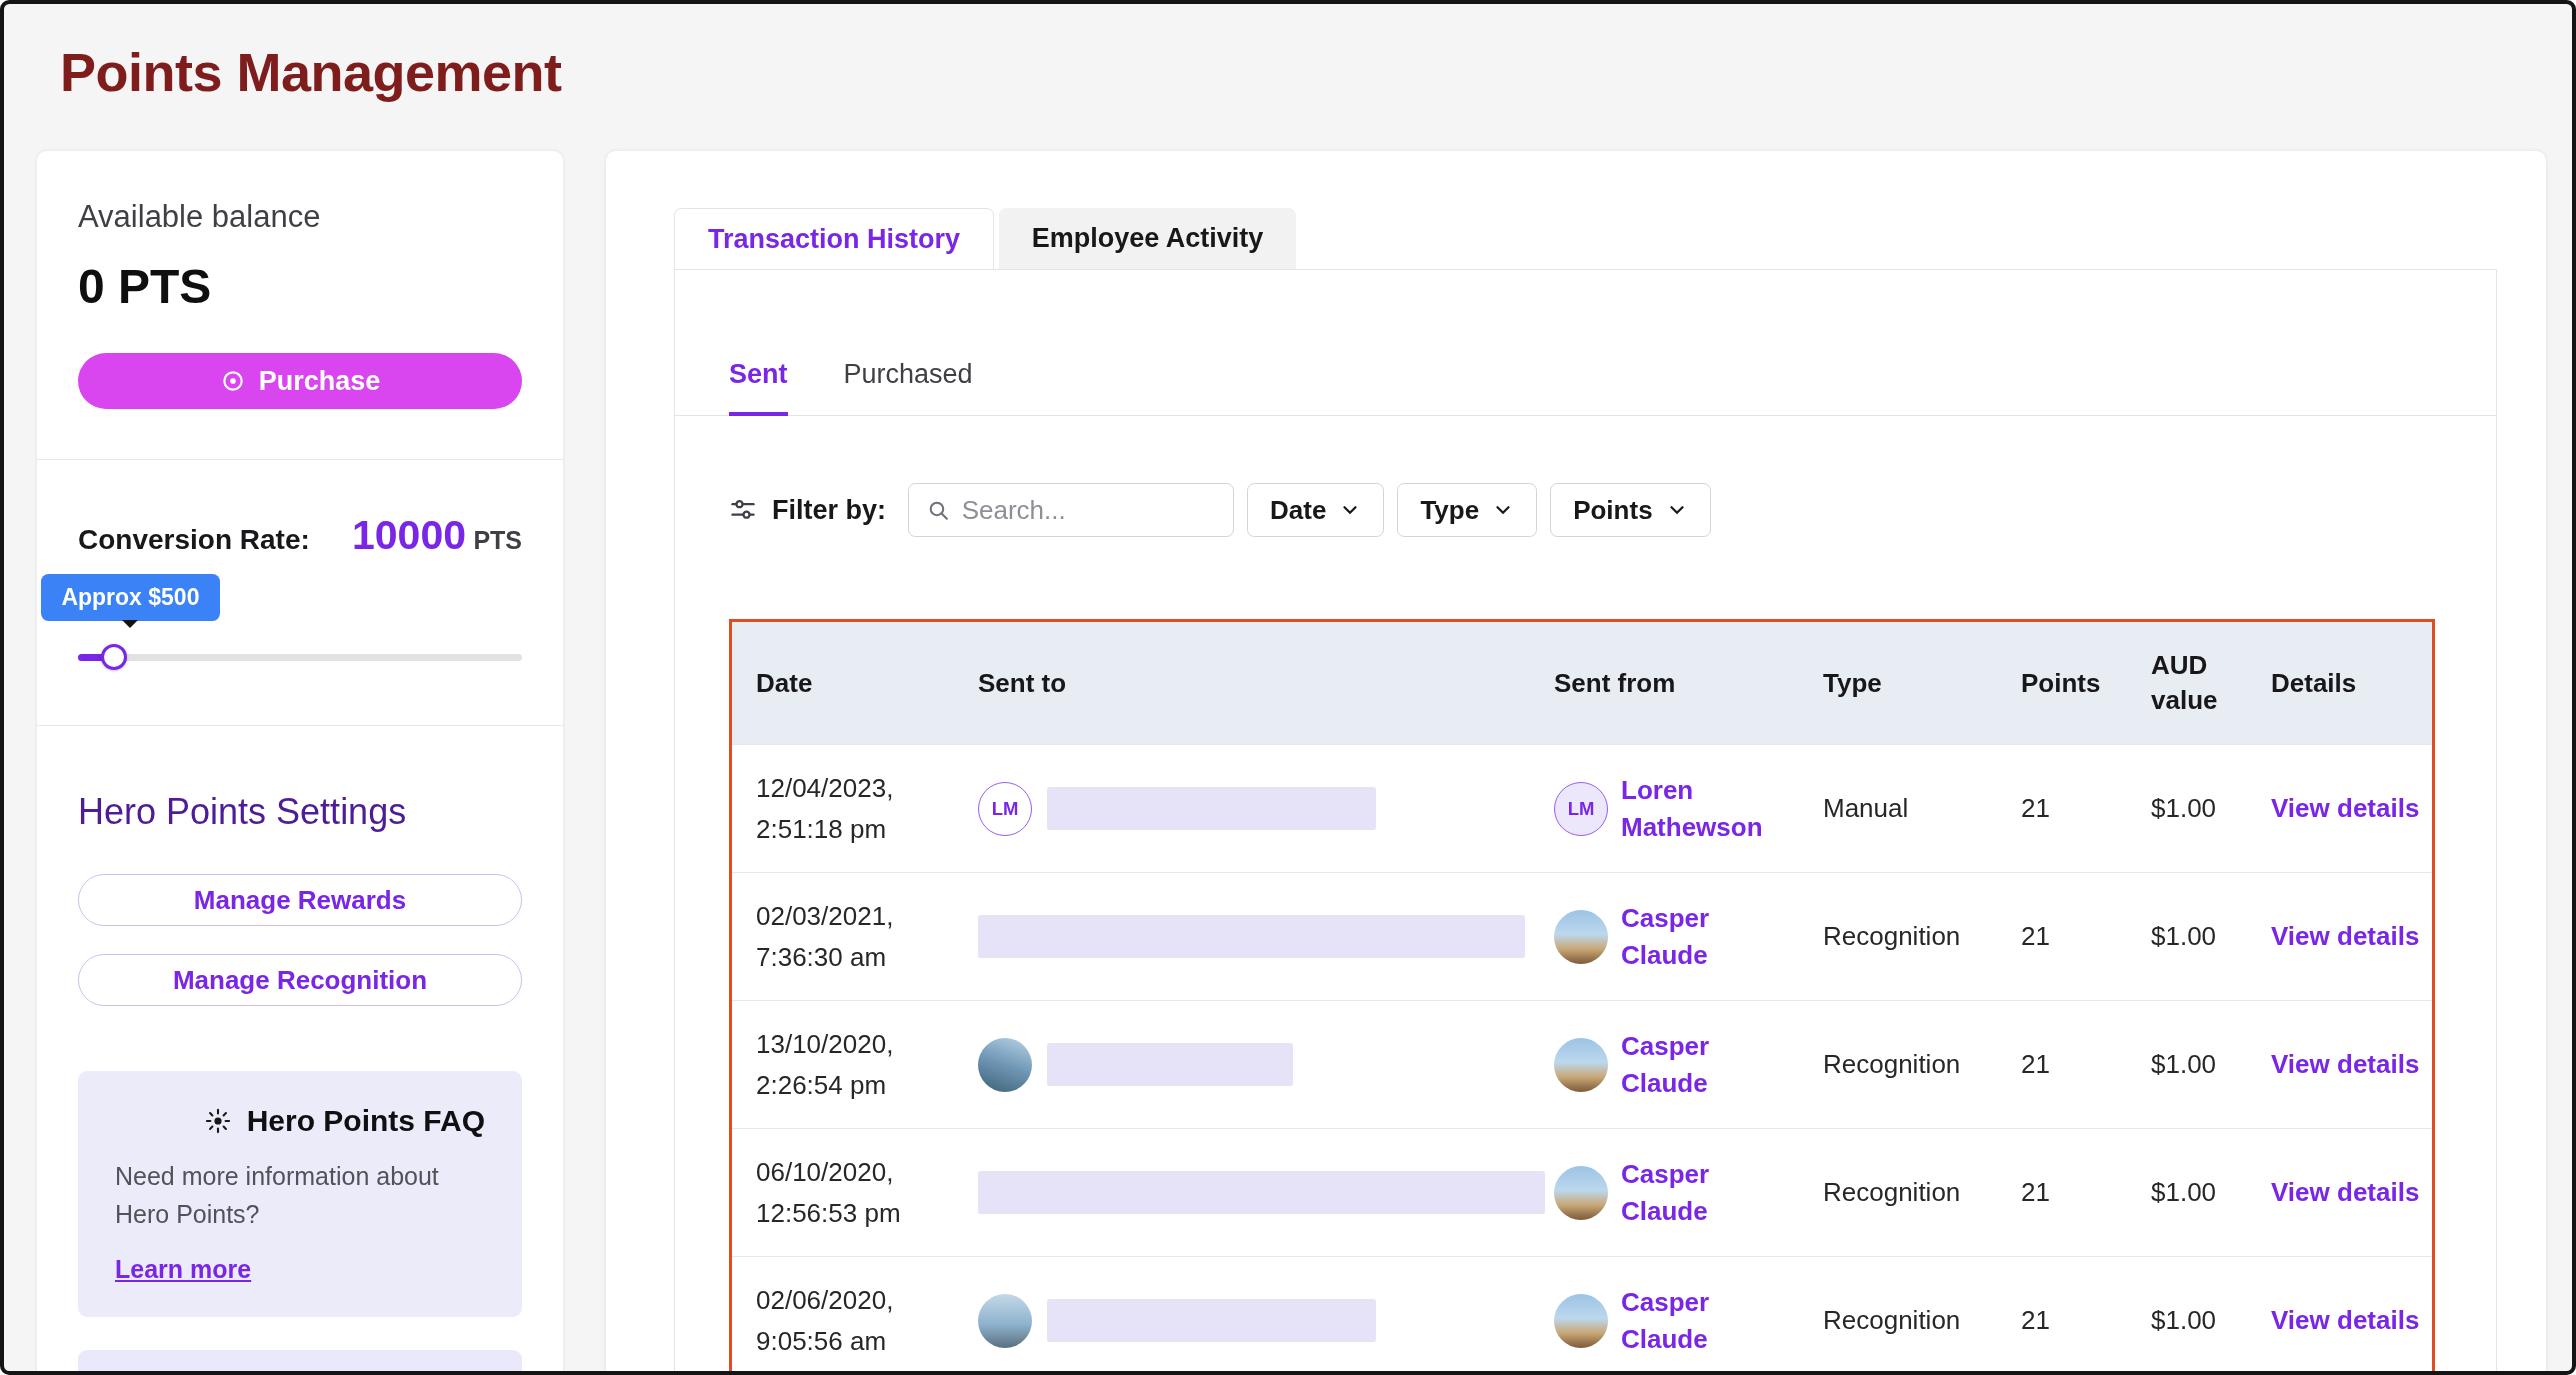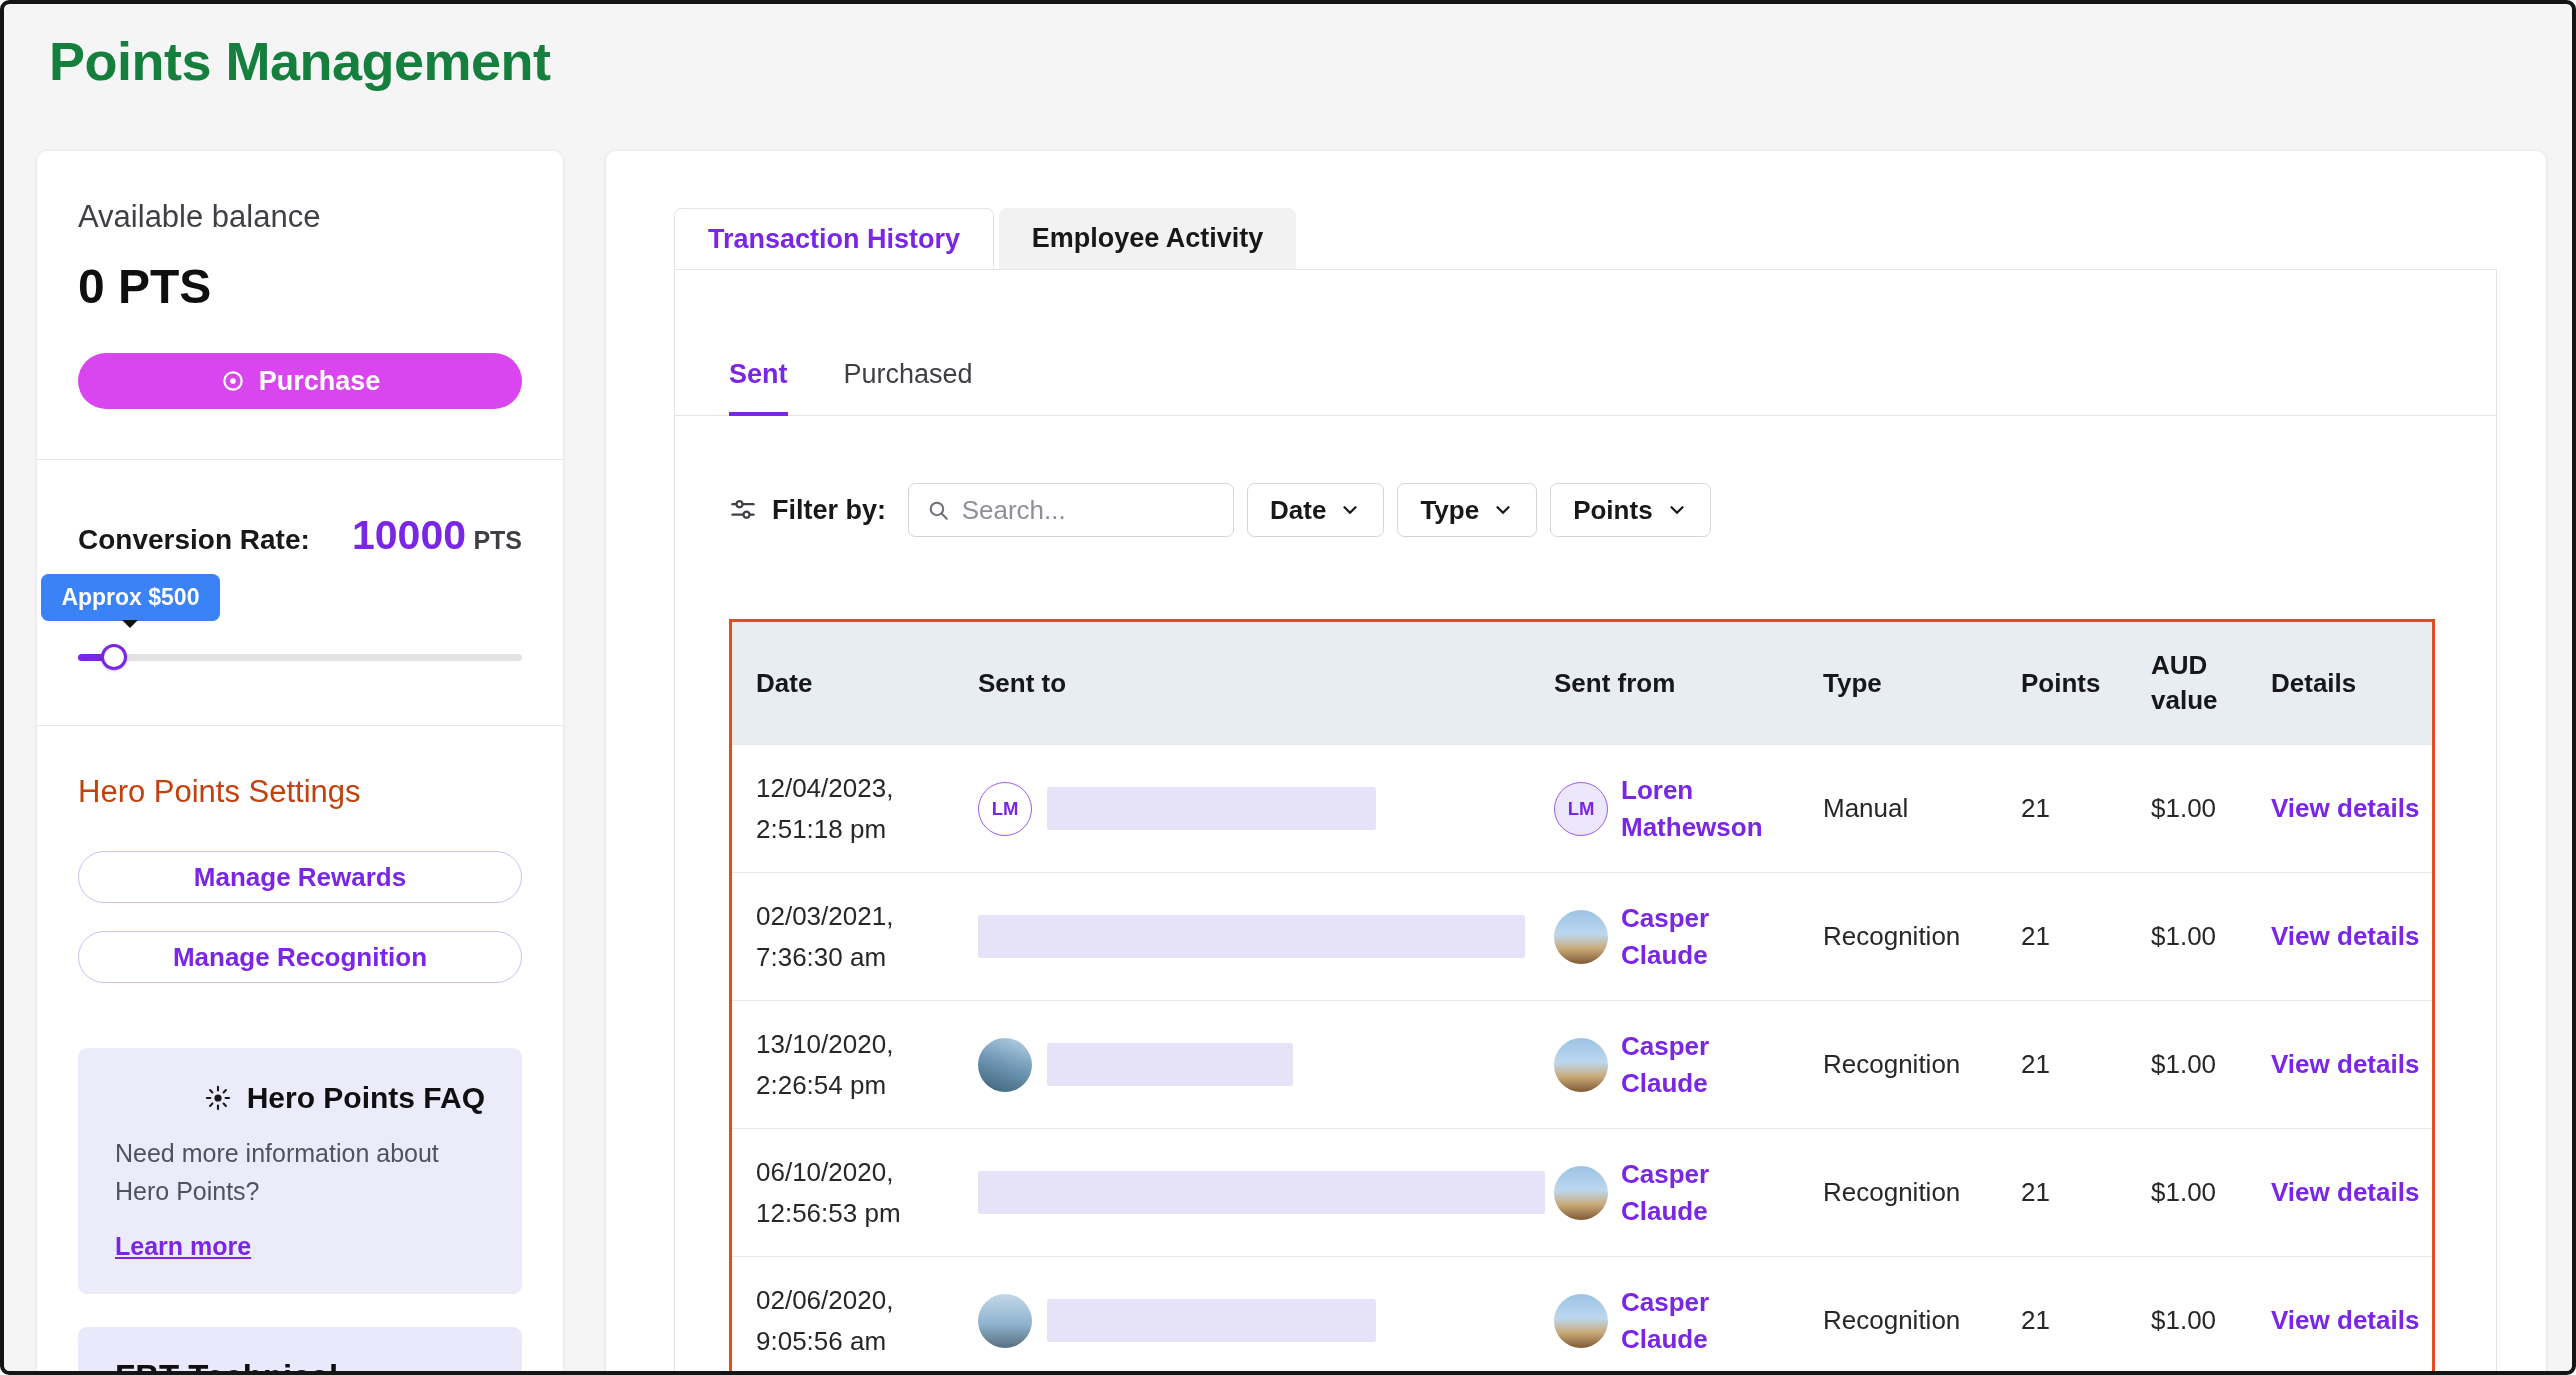--- a/index.html
+++ b/index.html
@@ -1,19 +1,19 @@
 <!DOCTYPE html>
 <html style="font-size:15px"><head>
 <meta charset="utf-8">
 <style>
   * { box-sizing: border-box; }
   body { margin: 0; background: #ffffff; font-family: "Liberation Sans", sans-serif; color: #18181b; }
   .frame { position: relative; width: 2576px; height: 1375px; border: 4.6px solid #151515; border-radius: 9.3px; background: #f5f5f6; overflow: hidden; }
 
-  .page-title { position: absolute; left: 39px; top: 20.4px; font-size: 54px; font-weight: 800; letter-spacing: -0.5px; color: #15803d; margin: 6px; }
+  .page-title { position: absolute; left: 39px; top: 20.4px; font-size: 54px; font-weight: 800; letter-spacing: -0.5px; color: #7f1d1d; margin: 17px; }
 
   .card { background: #fff; border: 0.9px solid #ececee; border-radius: 11px; box-shadow: 0 0.9px 3.7px rgba(0,0,0,0.05); }
 
   
   .sidebar { position: absolute; left: 32px; top: 146px; width: 528px; height: 1297px; }
   .side-section { padding: 48px 41px 50px 41px; }
   .divider { height: 0.9px; background: #e8e8ea; width: 100%; }
 
   .balance-label { font-size: 31px; color: #3f3f46; }
   .balance-value { font-size: 48px; font-weight: 800; color: #0f0f10; margin-top: 24px; }
@@ -26,21 +26,21 @@
   .conv-value { font-size: 41px; font-weight: 800; color: #7A26E6; }
   .conv-unit { font-size: 25px; font-weight: 600; color: #3f3f46; margin-left: 7.4px; }
   .tooltip { display: inline-block; margin-left: -37px; margin-top: 15px; background: #3b82f6; color: #fff; font-size: 23px; font-weight: 600; padding: 10.2px 20.4px; border-radius: 7.4px; position: relative; }
   .tooltip::after { content: ""; position: absolute; left: 50%; transform: translateX(-50%); bottom: -15px; border: 8.3px solid transparent; border-top-color: #141414; }
   .slider { position: relative; margin-top: 22px; height: 28px; }
   .slider-track { position: absolute; top: 11px; left: 0; right: 0; height: 6.5px; border-radius: 3.7px; background: #e2e2e5; }
   .slider-fill { position: absolute; top: 11px; left: 0; width: 8%; height: 6.5px; border-radius: 3.7px; background: #7A26E6; }
   .slider-handle { position: absolute; top: 0.9px; left: calc(8% - 13px); width: 26px; height: 26px; border-radius: 50%; background: #fff; border: 3.7px solid #7A26E6; box-shadow: 0 0.9px 2.8px rgba(0,0,0,0.25); cursor: pointer; }
   .conv-bottom-pad { height: 54px; }
 
-  .settings-title { font-size: 31px; color: #c2410c; margin: 0 0 41px 0; }
+  .settings-title { font-size: 36px; color: #4c1d95; margin: 17px 0 41px 0; }
   .outline-btn { width: 100%; height: 52px; border-radius: 26px; background: #fff; border: 1.9px solid #d2bdf5; color: #7A26E6; font-size: 26px; font-weight: 700; cursor: pointer; font-family: inherit; margin-bottom: 28px; }
 
   .faq-card { margin-top: 37px; background: #ECEBFA; border-radius: 9.3px; padding: 33px 37px; }
   .faq-title-row { display: flex; align-items: center; gap: 15px; justify-content: flex-end; }
   .faq-title { font-size: 30px; font-weight: 800; color: #101013; }
   .faq-body { margin-top: 18.5px; font-size: 25px; line-height: 1.55; color: #52525b; width: 371px; }
   .faq-link { display: inline-block; margin-top: 20.4px; font-size: 25px; font-weight: 700; color: #7A26E6; text-decoration: underline; cursor: pointer; }
 
   .fbt-card { margin-top: 33px; background: #EAE8FB; border-radius: 9.3px; padding: 31.5px 37px; height: 167px; }
   .fbt-title { font-size: 33px; font-weight: 800; color: #0f0f10; }

